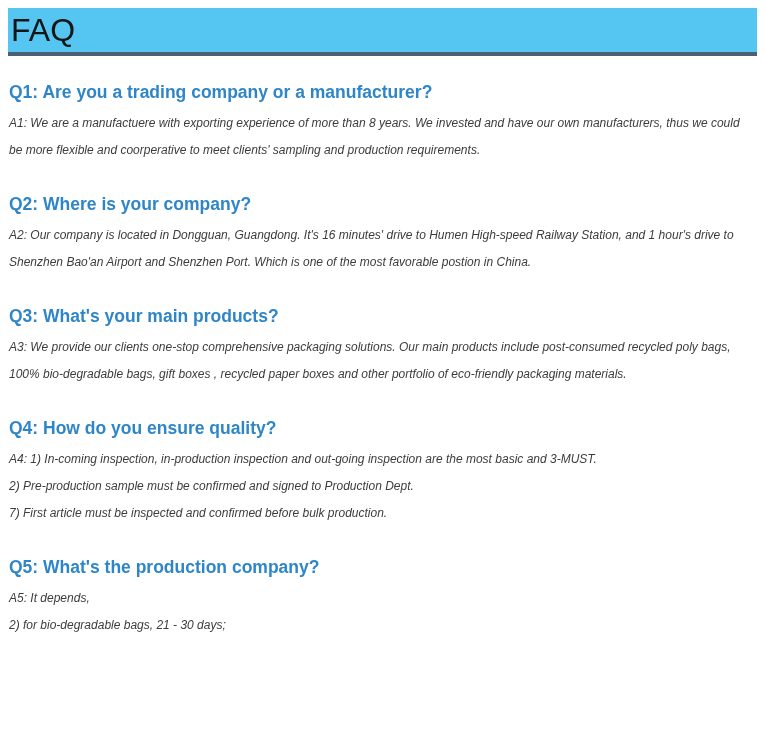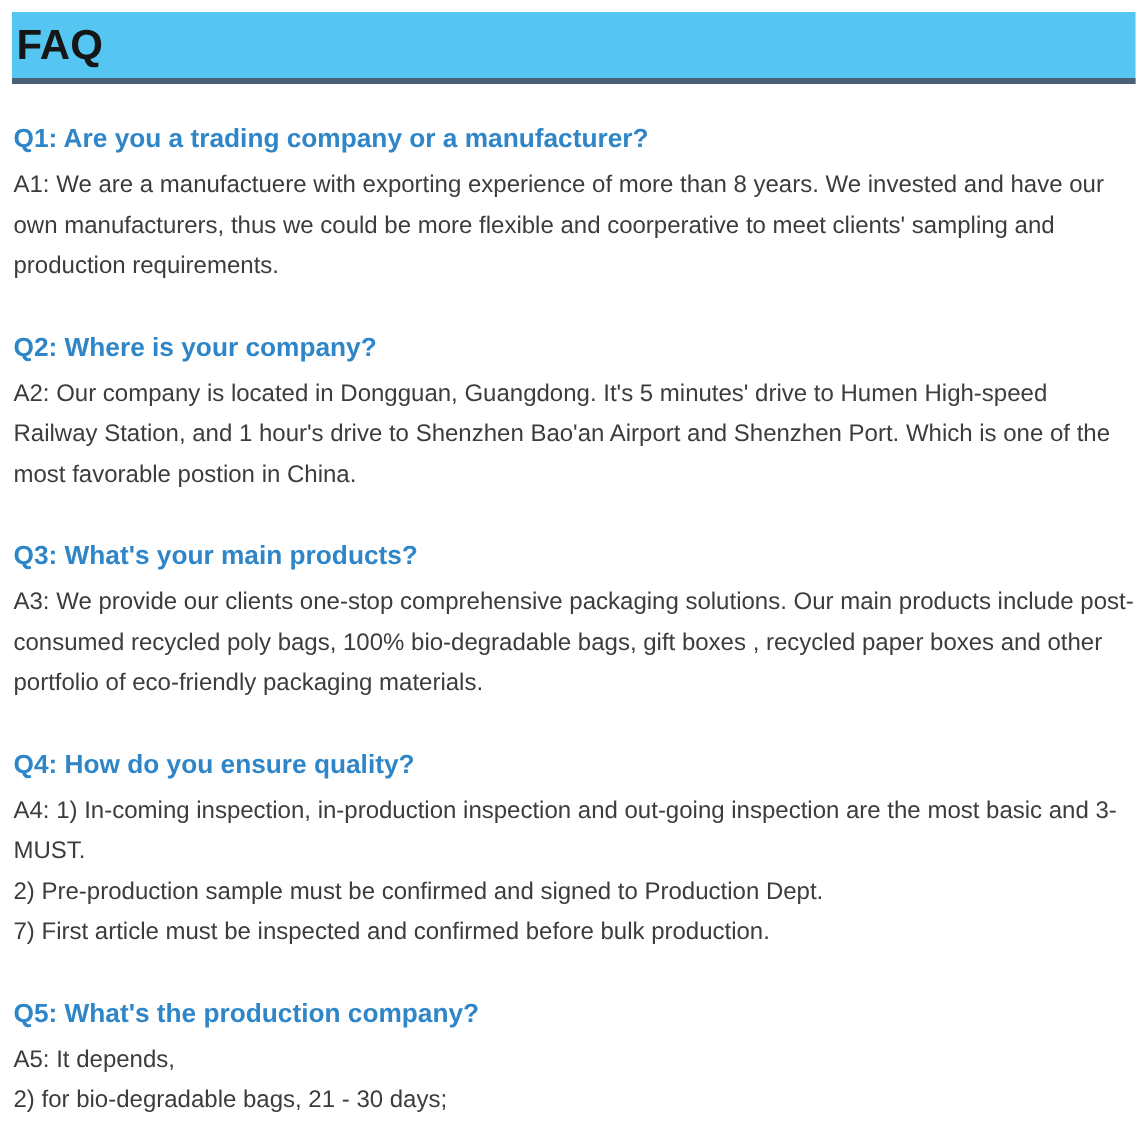--- a/index.html
+++ b/index.html
@@ -20,63 +20,64 @@
   .page{padding:8px 8px 0 8px;}
   .faq-header{
     background:var(--header-bg);
     border-bottom:4px solid var(--header-border);
     height:48px;
     display:flex;
     align-items:center;
     padding-left:3px;
   }
   .faq-header h1{
-    font-size:28px;
-    font-weight:700;
+    font-size:32px;
+    font-weight:400;
     letter-spacing:0px;
     color:var(--header-text);
     font-stretch:condensed;
   }
   .faq-list{padding:0 1px;}
   .faq-item{margin-top:25px;}
   .faq-item + .faq-item{margin-top:29px;}
   .question{
     color:var(--question-color);
     font-size:17.5px;
     font-weight:700;
     line-height:22px;
     margin-bottom:7px;
   }
   .answer{color:var(--answer-color);}
   .answer-line{
-    font-size:16px;
+    font-size:12px;
     line-height:27px;
     color:var(--answer-color);
     max-width:749px;
+    font-style:italic;
   }
 </style>
 </head>
 <body>
 
 <div class="page">
   <header class="faq-header">
     <h1>FAQ</h1>
   </header>
   <main class="faq-list" id="faq-list">
   <section class="faq-item">
     <h3 class="question">Q1: Are you a trading company or a manufacturer?</h3>
     <div class="answer">
           <p class="answer-line">A1: We are a manufactuere with exporting experience of more than 8 years. We invested and have our own manufacturers, thus we could be more flexible and coorperative to meet clients' sampling and production requirements.</p>
         </div>
   </section>
 
   <section class="faq-item">
     <h3 class="question">Q2: Where is your company?</h3>
     <div class="answer">
-          <p class="answer-line">A2: Our company is located in Dongguan, Guangdong. It's 5 minutes' drive to Humen High-speed Railway Station, and 1 hour's drive to Shenzhen Bao'an Airport and Shenzhen Port. Which is one of the most favorable postion in China.</p>
+          <p class="answer-line">A2: Our company is located in Dongguan, Guangdong. It's 16 minutes' drive to Humen High-speed Railway Station, and 1 hour's drive to Shenzhen Bao'an Airport and Shenzhen Port. Which is one of the most favorable postion in China.</p>
         </div>
   </section>
 
   <section class="faq-item">
     <h3 class="question">Q3: What's your main products?</h3>
     <div class="answer">
           <p class="answer-line">A3: We provide our clients one-stop comprehensive packaging solutions. Our main products include post-consumed recycled poly bags, 100% bio-degradable bags, gift boxes , recycled paper boxes and other portfolio of eco-friendly packaging materials.</p>
         </div>
   </section>
 

